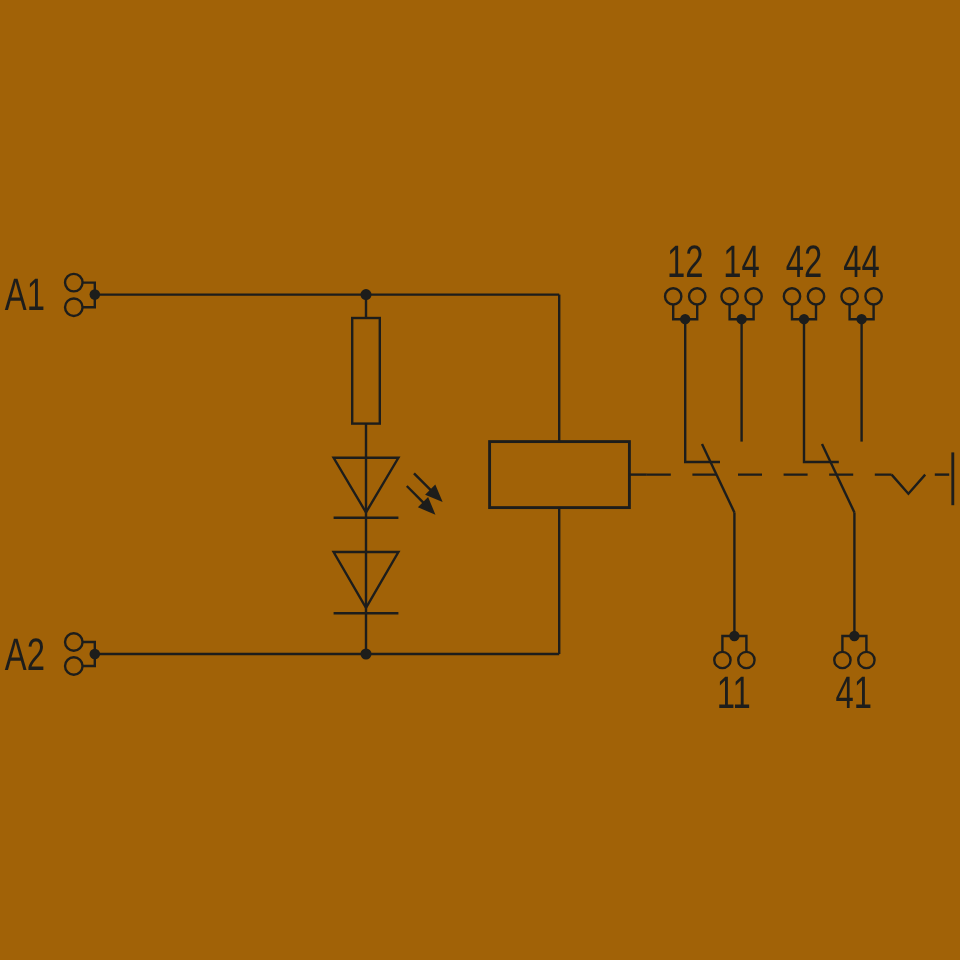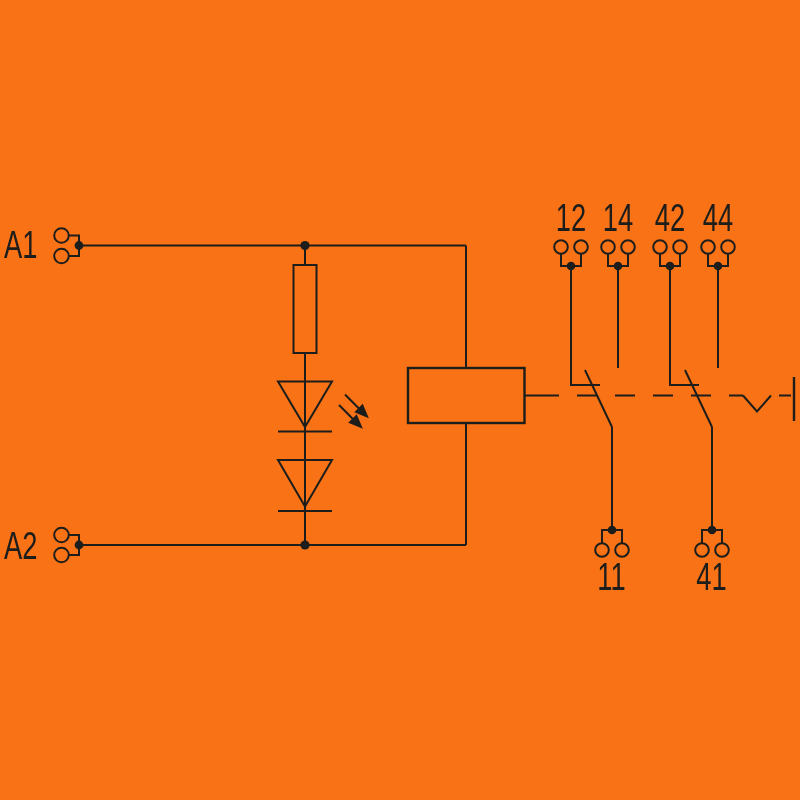--- a/index.html
+++ b/index.html
@@ -1,19 +1,19 @@
 <!DOCTYPE html>
 <html><head>
 <meta charset="utf-8">
 <style>
   html, body { margin: 0; padding: 0; }
   .canvas {
     width: 800px;
     height: 800px;
-    background: #f97316;
+    background: #a16207;
     position: relative;
     overflow: hidden;
   }
   svg { display: block; }
   .labels text {
     font-family: "Liberation Sans", sans-serif;
     font-size: 38px;
     font-weight: 400;
   }
 </style>

